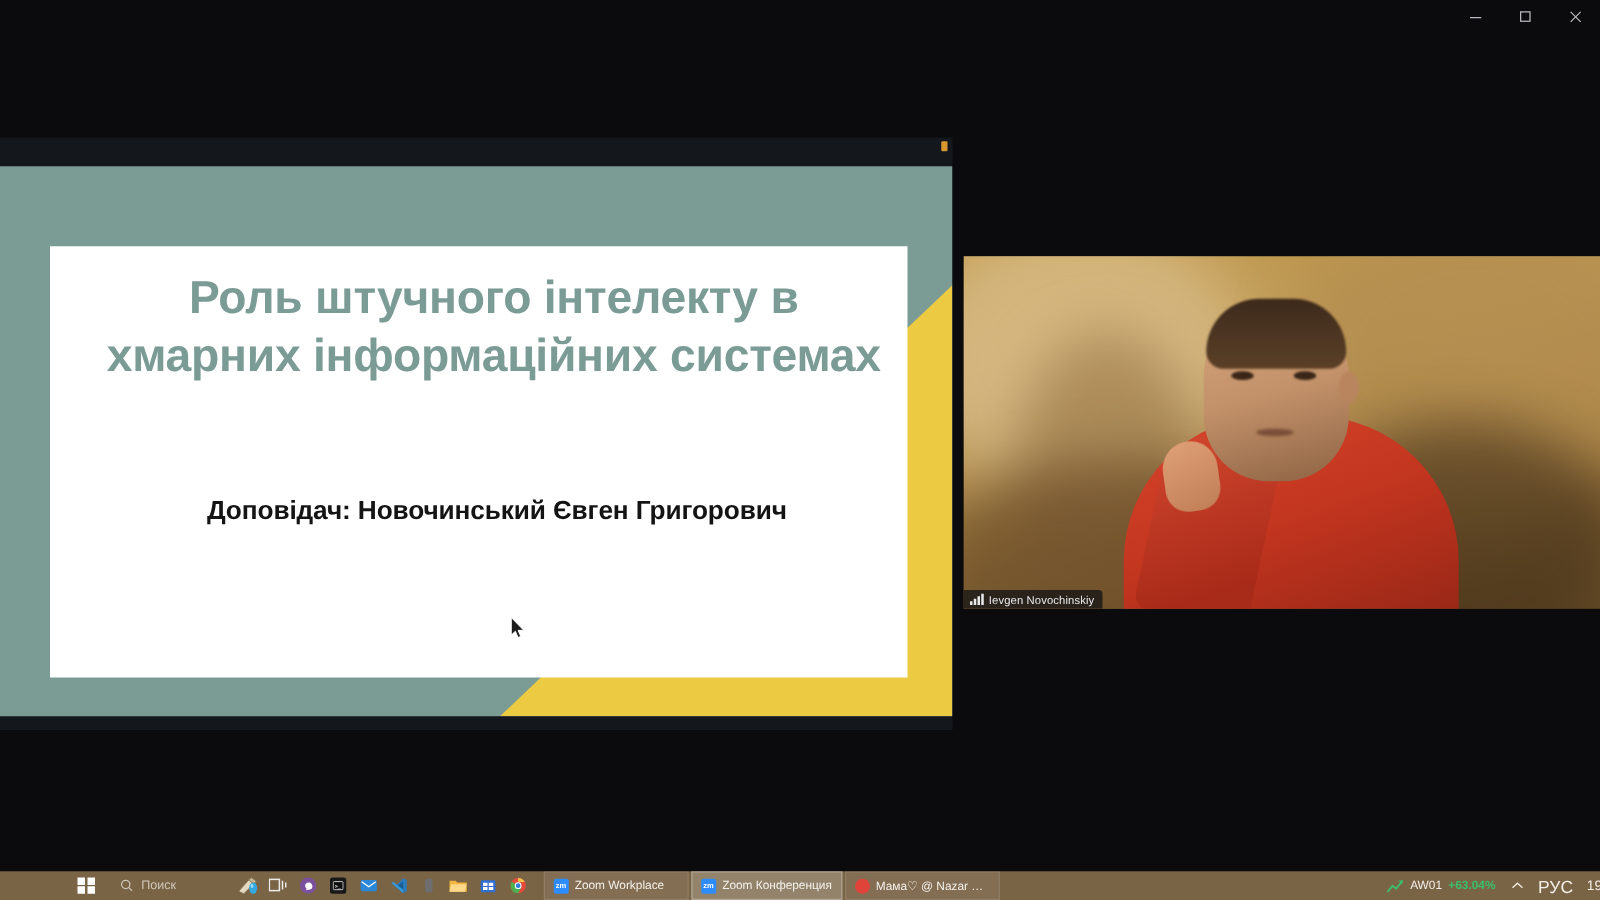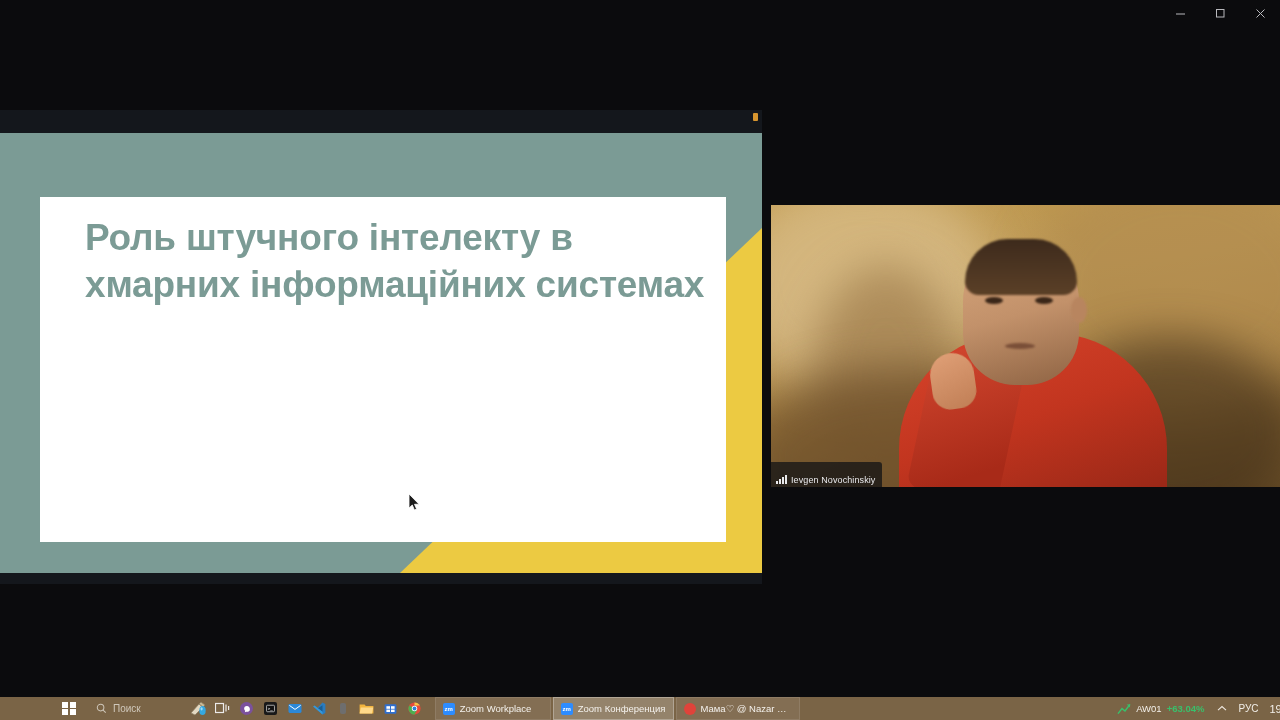--- a/index.html
+++ b/index.html
@@ -68,20 +68,21 @@
 
   
   #slide {
     position: absolute;
     left: 0;
     top: 23px;
     width: 762px;
     height: 440px;
     background: #7b9b95;
     overflow: hidden;
+    text-align: center;
   }
   
   #slide-accent {
     position: absolute;
     left: 0; top: 0;
     width: 762px;
     height: 440px;
     background: #ecca42;
     
     clip-path: polygon(400px 440px, 762px 95px, 762px 440px);
@@ -227,21 +228,21 @@
 
   
   #video-name-badge {
     position: absolute;
     left: 0;
     bottom: 0;
     height: 15px;
     display: flex;
     align-items: center;
     gap: 4px;
-    padding: 10px 7px 0 5px;
+    padding: 0 7px 0 5px;
     background: rgba(20,20,22,0.78);
     color: #e9e9ec;
     font-size: 9px;
     letter-spacing: 0.1px;
     border-top-right-radius: 3px;
   }
   #audio-bars { display: flex; align-items: flex-end; gap: 1px; height: 9px; }
   #audio-bars i { display:block; width:2px; background:#e9e9ec; }
   #audio-bars i:nth-child(1){height:3px}
   #audio-bars i:nth-child(2){height:5px}
@@ -316,21 +317,21 @@
     overflow: hidden;
   }
   .task-btn.active { background: rgba(255,255,255,0.20); border-color: rgba(255,255,255,0.28); }
   .task-btn .label { overflow:hidden; text-overflow:ellipsis; }
   .tb-ico { width:12px; height:12px; border-radius:2px; flex:0 0 auto; display:flex;align-items:center;justify-content:center;font-size:6px;color:#fff;font-weight:700;}
 
   #stock-item { display:flex; align-items:center; gap:5px; padding:0 7px; height:23px; }
   #stock-name { font-size: 9.5px; color:#f2efe9; }
   #stock-change { font-size: 9.5px; color:#39c06b; font-weight:700; }
   #chevron-up { padding: 0 6px; color:#efe9e0; font-size:9px; }
-  #lang { font-size: 10px; padding: 0 5px; color:#f2efe9; }
+  #lang { font-size: 14px; padding: 0 5px; color:#f2efe9; }
   #clock { font-size: 11px; padding: 0 6px; color:#f2efe9; }
   #notif { padding: 0 6px 0 2px; display:flex; align-items:center; }
 </style>
 </head>
 <body>
 
 <div id="app">
 
   <div id="titlebar">
     <div class="wctl">
@@ -352,20 +353,21 @@
   </div>
 
   <div id="share-area">
     <div id="share-indicator"></div>
 
     <div id="slide">
       <div id="slide-accent"></div>
 
       <div id="slide-card">
         <div id="slide-title">Роль штучного інтелекту в хмарних інформаційних системах</div>
+        <div id="slide-subtitle">Доповідач: Новочинський Євген Григорович</div>
       </div>
 
       <svg id="cursor" viewBox="0 0 12 18">
         <path d="M1,0 L1,14 L4.3,11 L6.4,16 L8.6,15.1 L6.5,10.3 L11,10.2 Z" fill="#1c1c1c" stroke="#ffffff" stroke-width="0.8"></path>
       </svg>
     </div>
   </div>
 
   <div id="video-tile">
     <div class="blob" id="blob-wallL"></div>

